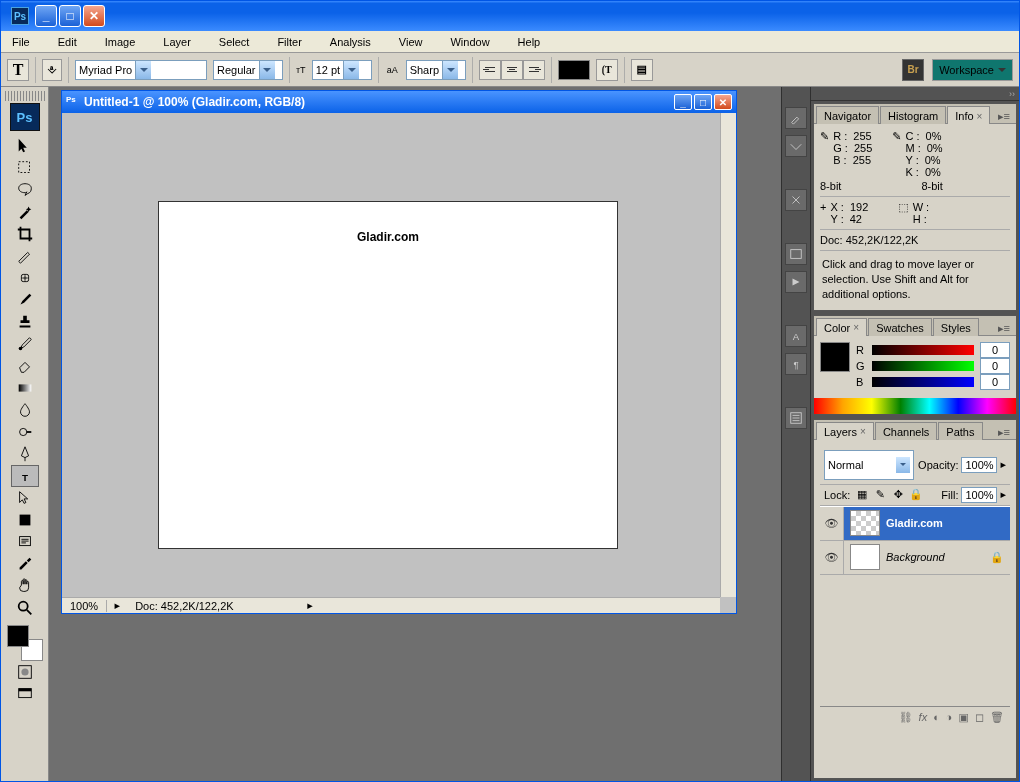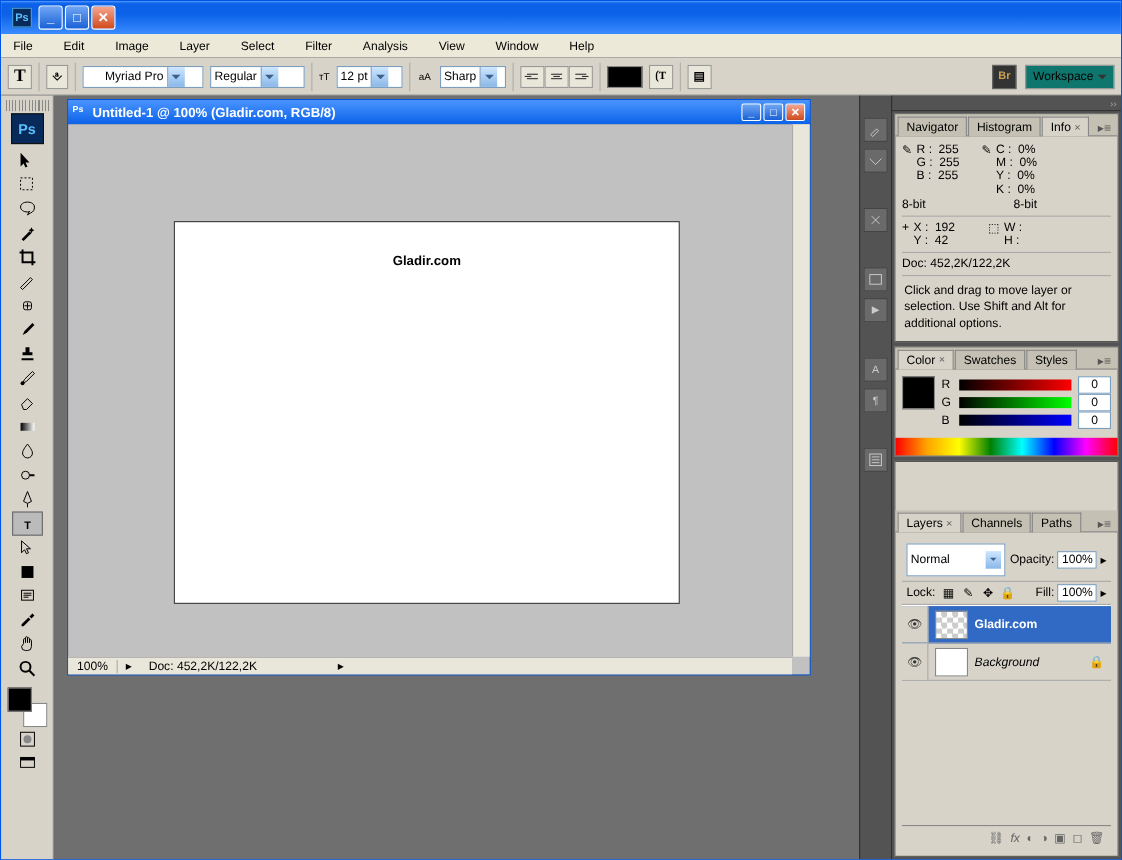--- a/index.html
+++ b/index.html
@@ -53,21 +53,21 @@
 .doc-scroll.h { left: 0; right: 16px; bottom: 0; height: 16px; background: #e9e6da; border-top: 1px solid #aaa; display: flex; align-items: center; }
 .doc-scroll.h .zoom { padding: 0 8px; border-right: 1px solid #aaa; }
 .doc-scroll.h .docinfo { padding: 0 8px; flex:0 0 180px; }
 .canvas-white { position: absolute; left: 96px; top: 88px; width: 460px; height: 348px; background: white; border: 1px solid #333; }
 .canvas-text { position: absolute; top: 28px; left: 50%; transform: translateX(-50%); font-size: 12px; color: #000; font-weight: bold; font-family: Arial,sans-serif; }
 .dock-strip { width: 30px; background: #535353; border-left: 1px solid #2f2f2f; border-right: 1px solid #2f2f2f; display: flex; flex-direction: column; align-items: center; padding-top: 20px; gap: 6px; }
 .dock-btn { width: 22px; height: 22px; background: #6a6a6a; border: 1px solid #444; display: flex; align-items: center; justify-content: center; }
 .dock-btn svg { width: 14px; height: 14px; }
 .panels { width: 208px; background: #535353; display: flex; flex-direction: column; }
 .panels-top { height: 14px; background: #535353; border-bottom: 1px solid #333; display: flex; align-items: center; padding: 0 4px; color: #aaa; font-size: 9px; justify-content: flex-end; }
-.panel { background: #d7d3c8; border: 1px solid #555; margin: 2px; display: flex; flex-direction: column; justify-content: flex-end; }
+.panel { background: #d7d3c8; border: 1px solid #555; margin: 2px; display: flex; flex-direction: column; }
 .panel .tabs { height: 20px; background: #c4c0b3; border-bottom: 1px solid #888; display: flex; align-items: flex-end; padding-left: 2px; position: relative; }
 .panel .tabs .tab { padding: 3px 7px 2px; background: #c4c0b3; border: 1px solid #888; border-bottom: none; margin-right: 1px; position: relative; top: 1px; cursor: default; display: flex; align-items: center; gap: 3px; }
 .panel .tabs .tab.active { background: #d7d3c8; z-index: 2; }
 .panel .tabs .menu { margin-left: auto; padding: 0 6px; color: #555; }
 .panel .body { padding: 6px; font-size: 10px; }
 .info-sep { border-top: 1px solid #aaa; margin: 4px 0; }
 .hint { padding: 2px; line-height: 1.35; }
 .color-row { display: flex; align-items: center; gap: 6px; }
 .color-row .ch { width: 10px; }
 .color-row .track { flex: 1; height: 10px; position: relative; }
@@ -123,25 +123,25 @@
     <span>View</span>
     <span>Window</span>
     <span>Help</span>
   </div>
 
   <div class="optionsbar">
     <div class="ob-tool">T</div>
     <div class="ob-sep"></div>
     <div class="ob-tool" style="width:20px;font-size:11px;">⎀</div>
     <div class="ob-sep"></div>
-    <div class="ob-input combo" style="width:110px;justify-content:center;">
+    <div class="ob-input combo" style="width:132px;">
         <span>Myriad Pro</span>
         <div class="drop"></div>
       </div>
-    <div class="ob-input combo" style="width:86px;">
+    <div class="ob-input combo" style="width:70px;">
         <span>Regular</span>
         <div class="drop"></div>
       </div>
     <div class="ob-sep"></div>
     <span style="font-size:9px;">тT</span>
     <div class="ob-input combo" style="width:60px;">
         <span>12 pt</span>
         <div class="drop"></div>
       </div>
     <div class="ob-sep"></div>

